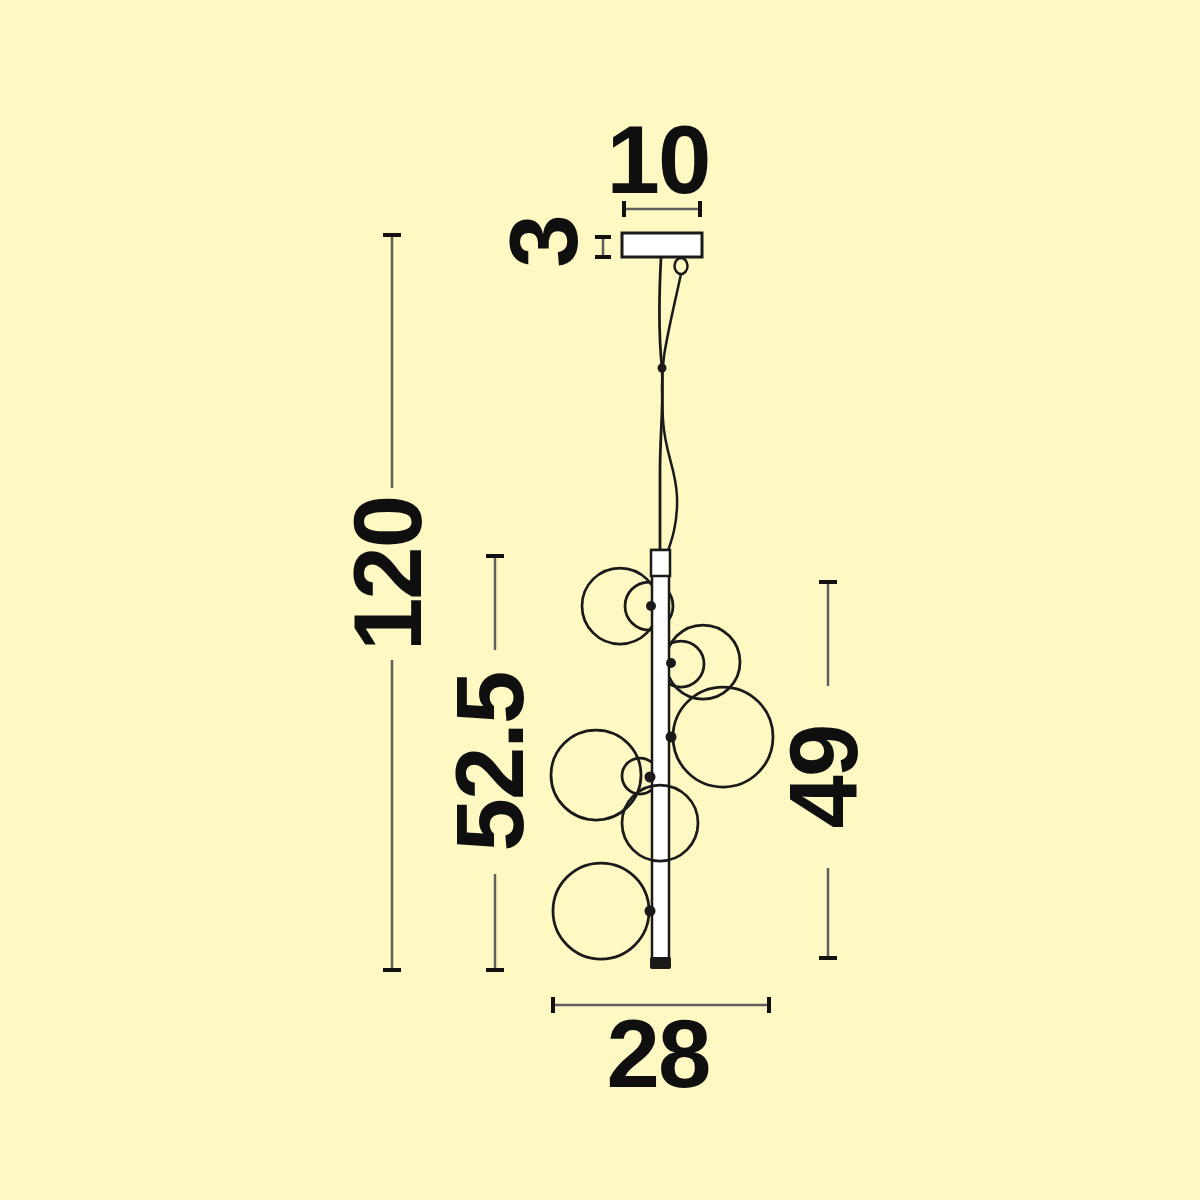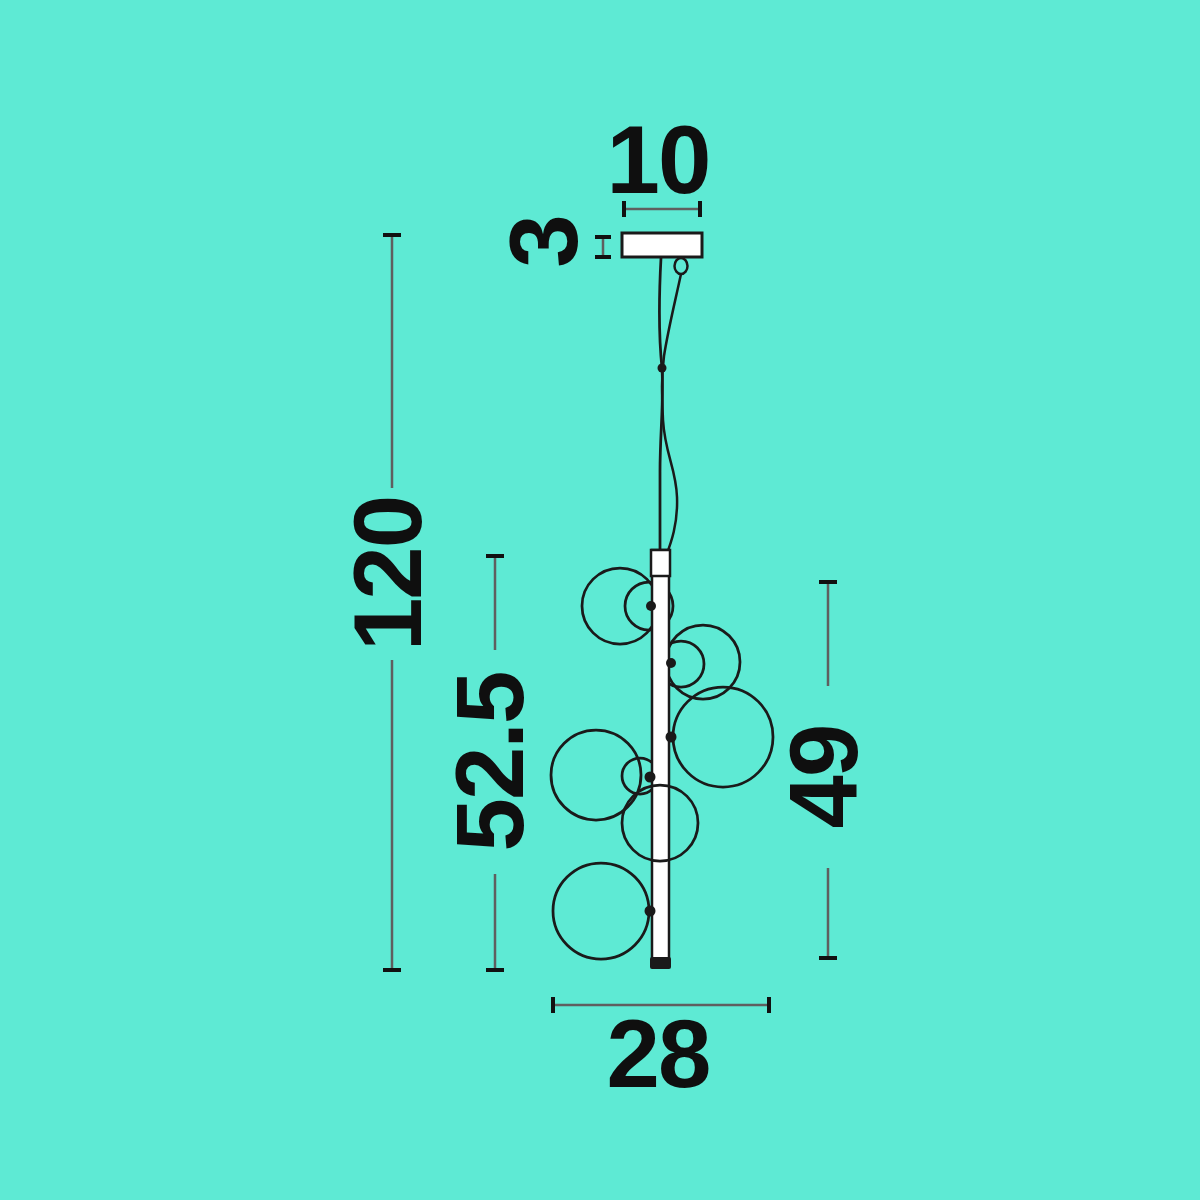--- a/index.html
+++ b/index.html
@@ -1,20 +1,20 @@
 <!DOCTYPE html>
 <html><head>
 <meta charset="utf-8">
 <style>
   html, body { margin: 0; padding: 0; background: #ffffff; }
   .page {
     position: relative;
     width: 1200px;
     height: 1200px;
-    background: #5eead4;
+    background: #fef9c3;
     overflow: hidden;
     font-family: "Liberation Sans", sans-serif;
   }
   svg { display: block; }
   .dim-text {
     font-family: "Liberation Sans", "DejaVu Sans", sans-serif;
     font-weight: 700;
     font-size: 96px;
     letter-spacing: -2px;
     fill: #0f0f0f;

